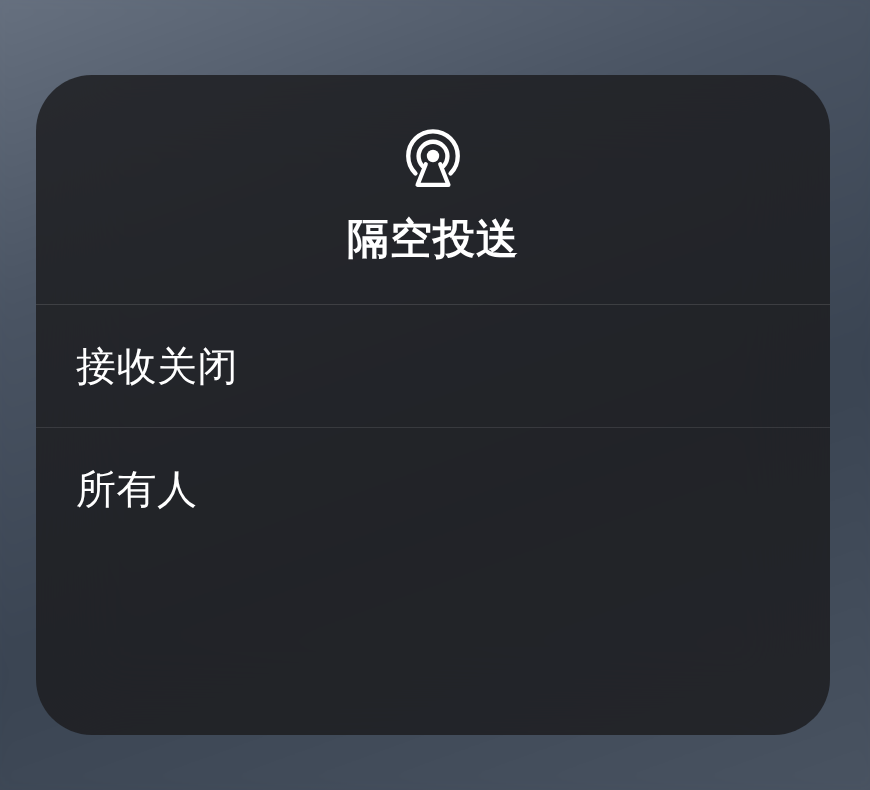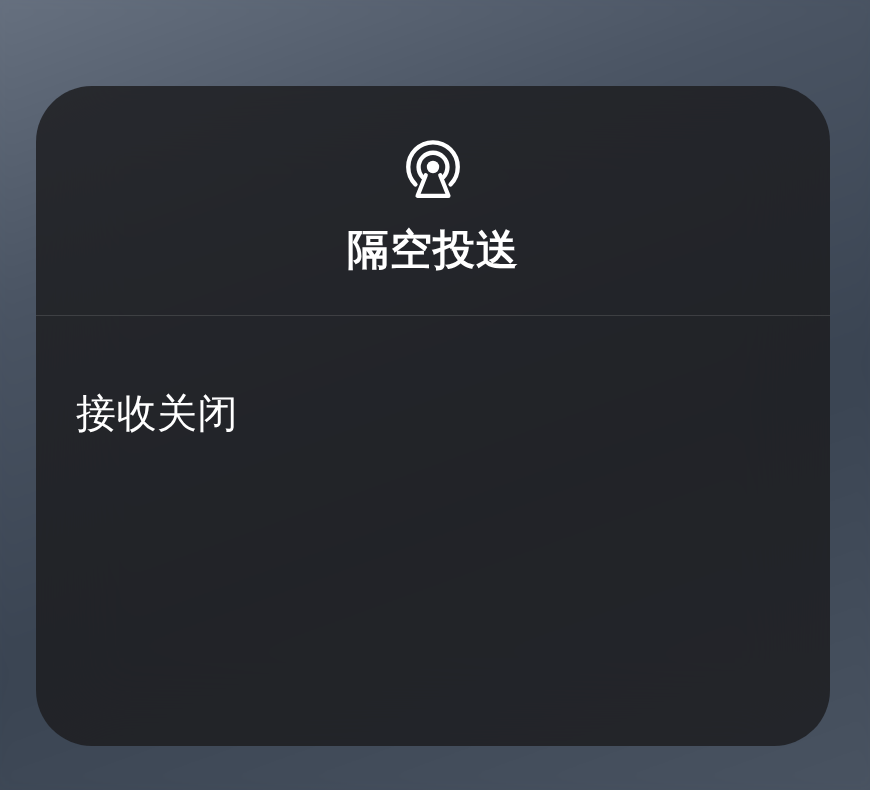--- a/index.html
+++ b/index.html
@@ -21,31 +21,30 @@
       position: absolute;
       inset: 0;
       background: linear-gradient(160deg, #6b7584 0%, #4a5463 30%, #3a4452 60%, #4b5563 100%);
       filter: blur(20px);
       transform: scale(1.1);
     }
 
     .panel {
       position: absolute;
       left: 36px;
-      top: 86px;
+      top: 75px;
       width: 794px;
       height: 660px;
       background: rgba(28, 28, 30, 0.82);
       backdrop-filter: blur(40px);
       -webkit-backdrop-filter: blur(40px);
       border-radius: 56px;
       overflow: hidden;
       display: flex;
       flex-direction: column;
-      gap: 36px;
     }
 
     .header {
       height: 230px;
       display: flex;
       flex-direction: column;
       align-items: center;
       justify-content: center;
       border-bottom: 1px solid rgba(255, 255, 255, 0.12);
       gap: 22px;
@@ -129,14 +128,22 @@
     <div class="option">
       <span class="option-label">接收关闭</span>
       <span class="checkmark hidden">
         <svg viewBox="0 0 40 40" width="40" height="40" fill="none" stroke="#ffffff" stroke-width="5" stroke-linecap="round" stroke-linejoin="round">
           <path d="M 6 21 L 15 30 L 34 10"></path>
         </svg>
       </span>
     </div>
 
 
+    <div class="option">
+      <span class="option-label">所有人</span>
+      <span class="checkmark hidden">
+        <svg viewBox="0 0 40 40" width="40" height="40" fill="none" stroke="#ffffff" stroke-width="5" stroke-linecap="round" stroke-linejoin="round">
+          <path d="M 6 21 L 15 30 L 34 10"></path>
+        </svg>
+      </span>
+    </div>
   </div>
 </div>
 
 </body></html>

